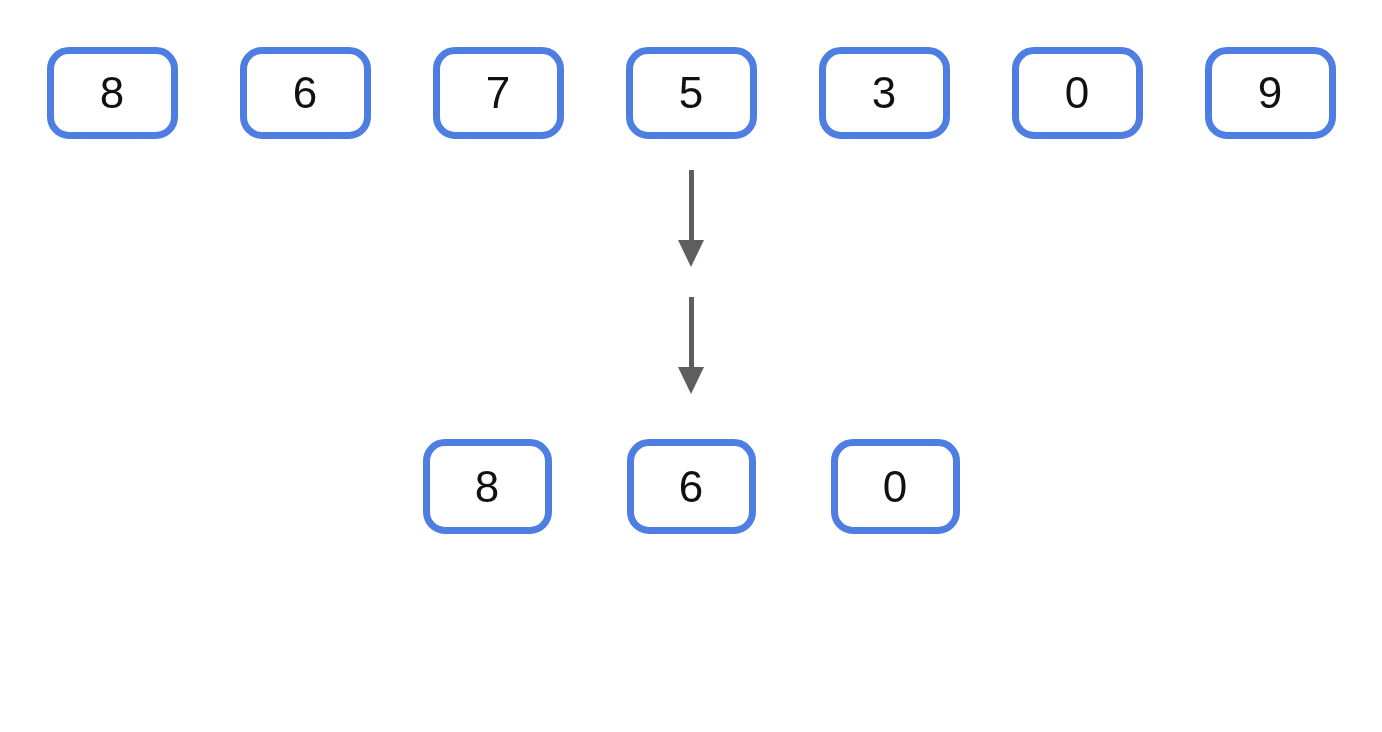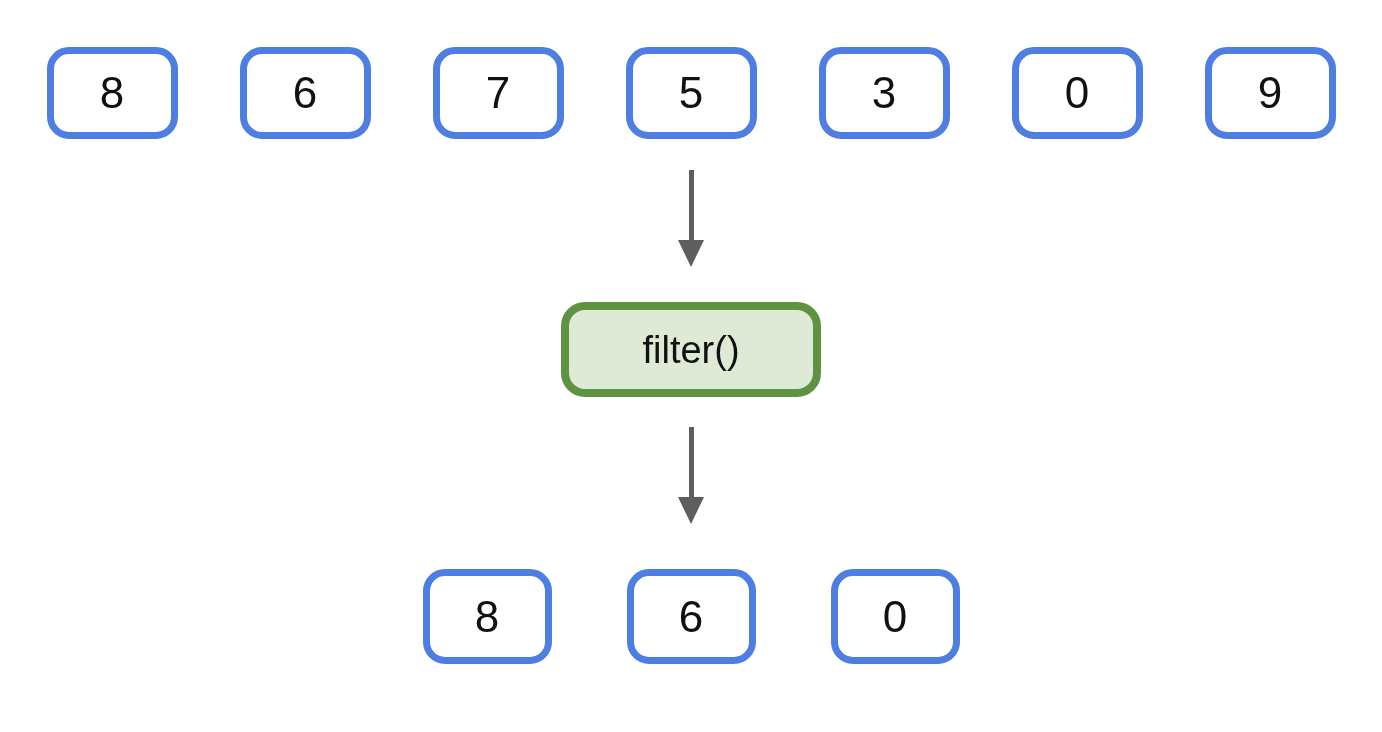--- a/index.html
+++ b/index.html
@@ -114,23 +114,20 @@
     <div class="num-box">
       <span>9</span>
     </div>
   </div>
 
   <div class="arrow arrow-1">
     <div class="shaft"></div>
     <div class="head"></div>
   </div>
 
-  <div class="op-box">
-    <span>filter()</span>
-  </div>
 
   <div class="arrow arrow-2">
     <div class="shaft"></div>
     <div class="head"></div>
   </div>
 
   <div class="row output-row">
     <div class="num-box">
       <span>8</span>
     </div>

